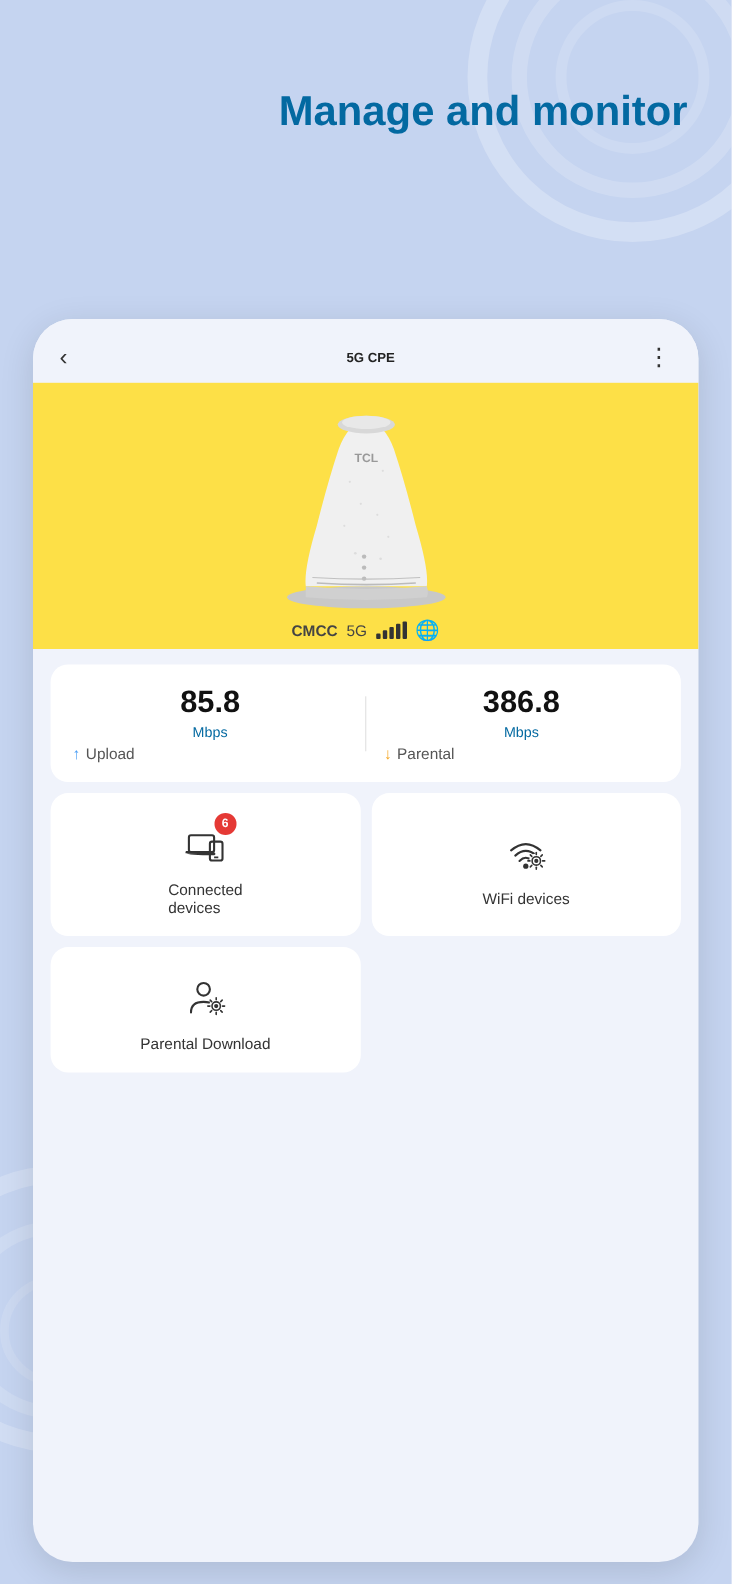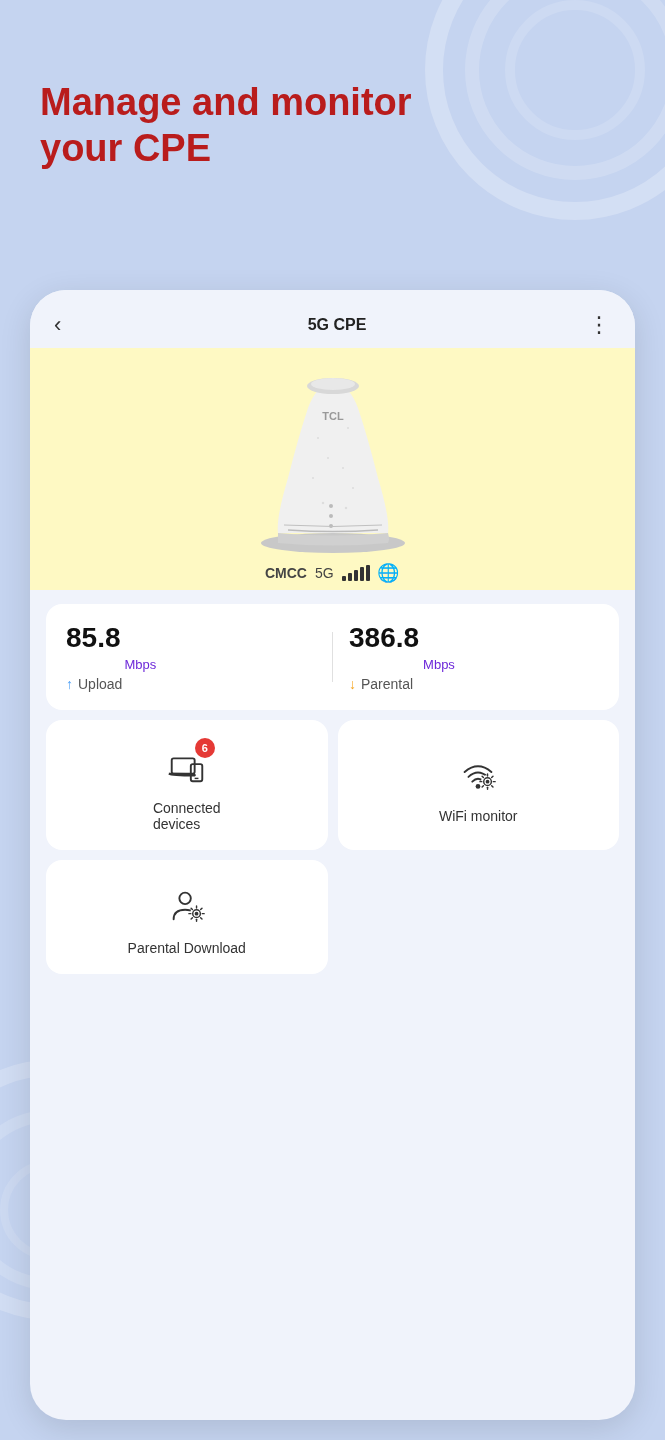--- a/index.html
+++ b/index.html
@@ -24,24 +24,24 @@
     .bg-circle-2 { width: 220px; height: 220px; top: -40px; right: -20px; border-width: 14px; border-color: rgba(255,255,255,0.18); }
     .bg-circle-3 { width: 140px; height: 140px; top: 0px; right: 20px; border-width: 10px; border-color: rgba(255,255,255,0.14); }
     .bg-circle-4 { width: 260px; height: 260px; bottom: 120px; left: -80px; border-width: 16px; border-color: rgba(255,255,255,0.22); }
     .bg-circle-5 { width: 180px; height: 180px; bottom: 150px; left: -40px; border-width: 12px; border-color: rgba(255,255,255,0.16); }
     .bg-circle-6 { width: 100px; height: 100px; bottom: 180px; left: 0px; border-width: 8px; border-color: rgba(255,255,255,0.12); }
 
     .page-title {
       position: absolute;
       top: 80px;
       left: 0; right: 0;
-      text-align: left;
+      text-align: right;
       font-size: 38px;
       font-weight: 800;
-      color: #b91c1c;
+      color: #0369a1;
       line-height: 1.2;
       padding: 0 40px;
     }
 
     
     .phone-card {
       position: absolute;
       top: 290px;
       left: 30px;
       right: 30px;
@@ -62,35 +62,35 @@
     }
 
     .back-btn {
       font-size: 22px;
       color: #333;
       cursor: pointer;
       width: 32px;
     }
 
     .phone-title {
-      font-size: 16px;
+      font-size: 12px;
       font-weight: 600;
       color: #222;
     }
 
     .more-dots {
       font-size: 22px;
       color: #333;
       cursor: pointer;
       letter-spacing: 1px;
     }
 
     
     .router-area {
-      background: #fef9c3;
+      background: #fde047;
       display: flex;
       flex-direction: column;
       align-items: center;
       padding: 10px 10px 6px;
     }
 
     .router-img {
       width: 190px;
       height: 200px;
       position: relative;
@@ -150,29 +150,29 @@
       flex: 1;
       display: flex;
       flex-direction: column;
     }
 
     .speed-value {
       font-size: 28px;
       font-weight: 700;
       color: #111;
       display: flex;
-      align-items: flex-start;
+      align-items: center;
       gap: 4px;
+      flex-direction: column;
     }
 
     .speed-unit {
       font-size: 13px;
       font-weight: 400;
-      color: #6d28d9;
-      margin-top: 35px;
+      color: #0369a1;
     }
 
     .speed-label {
       display: flex;
       align-items: center;
       gap: 5px;
       font-size: 14px;
       color: #555;
       margin-top: 4px;
     }
@@ -254,21 +254,20 @@
 
 <div class="bg-circle bg-circle-1"></div>
 <div class="bg-circle bg-circle-2"></div>
 <div class="bg-circle bg-circle-3"></div>
 <div class="bg-circle bg-circle-4"></div>
 <div class="bg-circle bg-circle-5"></div>
 <div class="bg-circle bg-circle-6"></div>
 
 <div class="page-title">
   <span>Manage and monitor</span><br>
-  <span>your CPE</span>
 </div>
 
 <div class="phone-card">
 
   <div class="phone-header">
     <span class="back-btn">‹</span>
     <span class="phone-title">5G CPE</span>
     <span class="more-dots">⋮</span>
   </div>
 
@@ -376,21 +375,21 @@
           <line x1="32" y1="22" x2="32" y2="24" stroke="#333" stroke-width="1.5" stroke-linecap="round"></line>
           <line x1="32" y1="36" x2="32" y2="38" stroke="#333" stroke-width="1.5" stroke-linecap="round"></line>
           <line x1="24" y1="30" x2="26" y2="30" stroke="#333" stroke-width="1.5" stroke-linecap="round"></line>
           <line x1="38" y1="30" x2="40" y2="30" stroke="#333" stroke-width="1.5" stroke-linecap="round"></line>
           <line x1="26.3" y1="24.3" x2="27.7" y2="25.7" stroke="#333" stroke-width="1.5" stroke-linecap="round"></line>
           <line x1="36.3" y1="34.3" x2="37.7" y2="35.7" stroke="#333" stroke-width="1.5" stroke-linecap="round"></line>
           <line x1="26.3" y1="35.7" x2="27.7" y2="34.3" stroke="#333" stroke-width="1.5" stroke-linecap="round"></line>
           <line x1="36.3" y1="25.7" x2="37.7" y2="24.3" stroke="#333" stroke-width="1.5" stroke-linecap="round"></line>
         </svg>
       </div>
-      <span class="menu-label">WiFi monitor</span>
+      <span class="menu-label">WiFi devices</span>
     </div>
 
 
     <div class="menu-item">
       <div class="menu-icon">
         <svg viewBox="0 0 44 44" fill="none" xmlns="http://www.w3.org/2000/svg">
 
           <circle cx="20" cy="14" r="6" stroke="#333" stroke-width="2" fill="none"></circle>
           <path d="M 8 36 Q 8 26 20 26 Q 32 26 32 36" stroke="#333" stroke-width="2" fill="none" stroke-linecap="round"></path>
 

